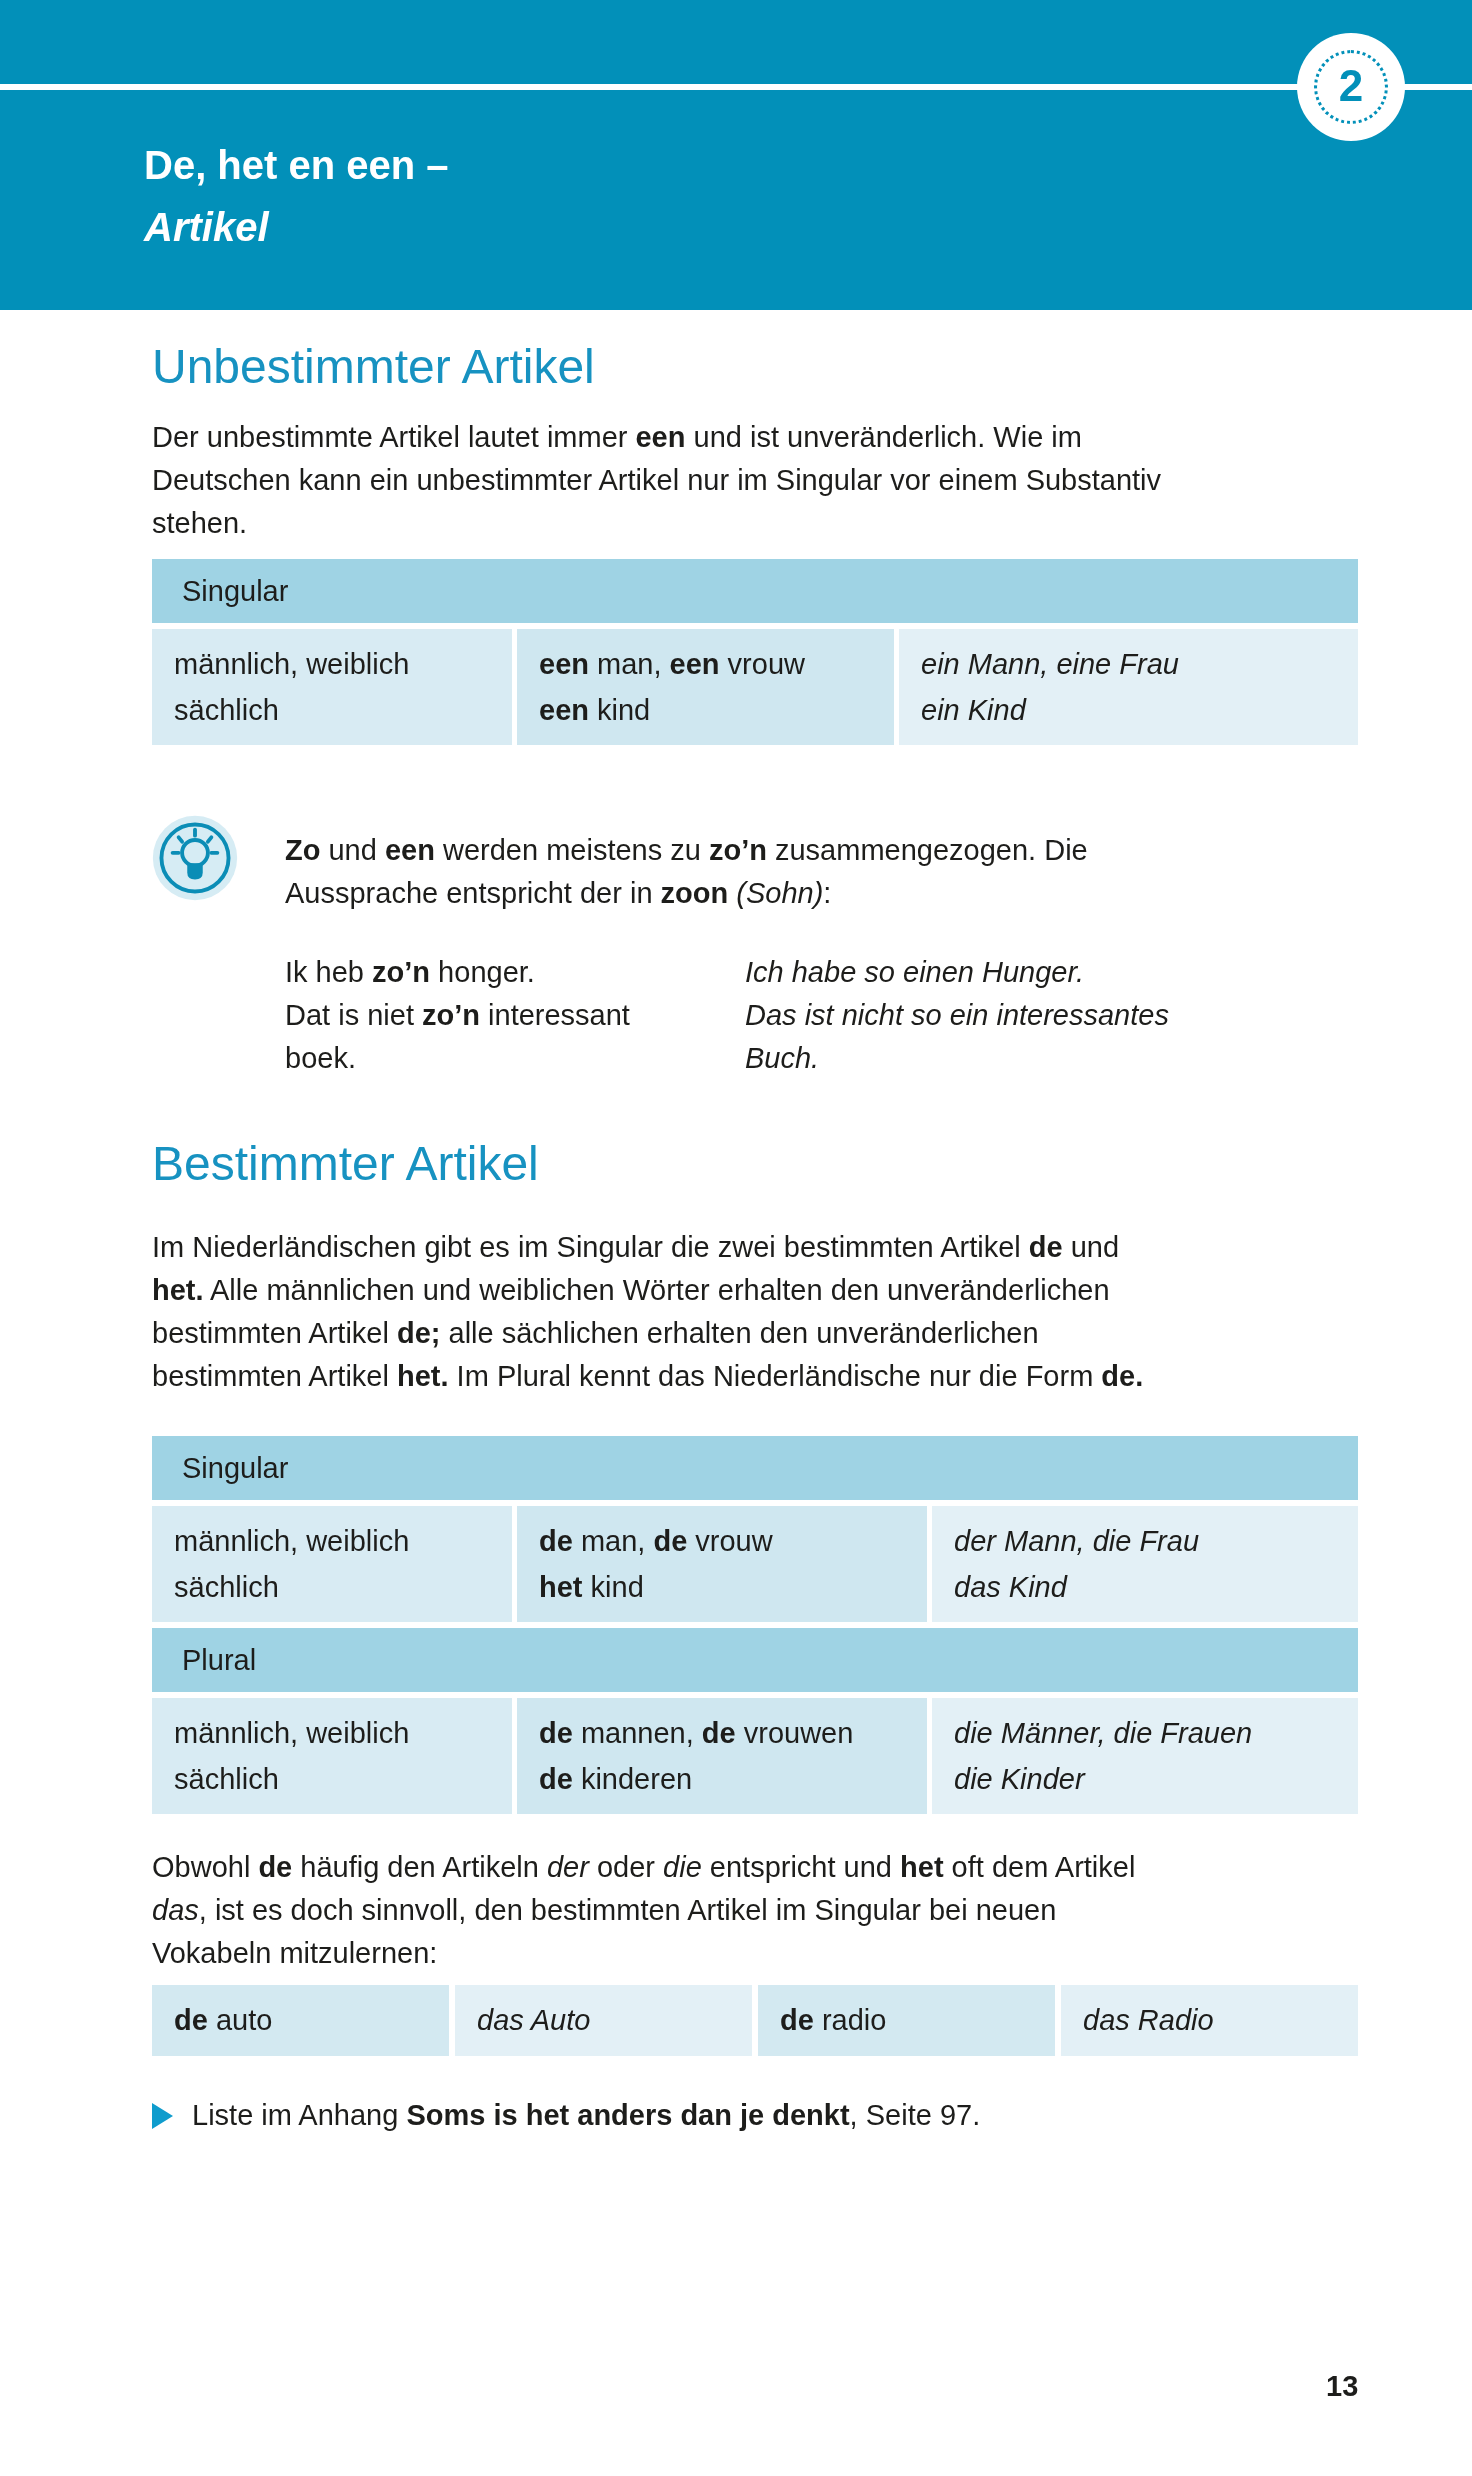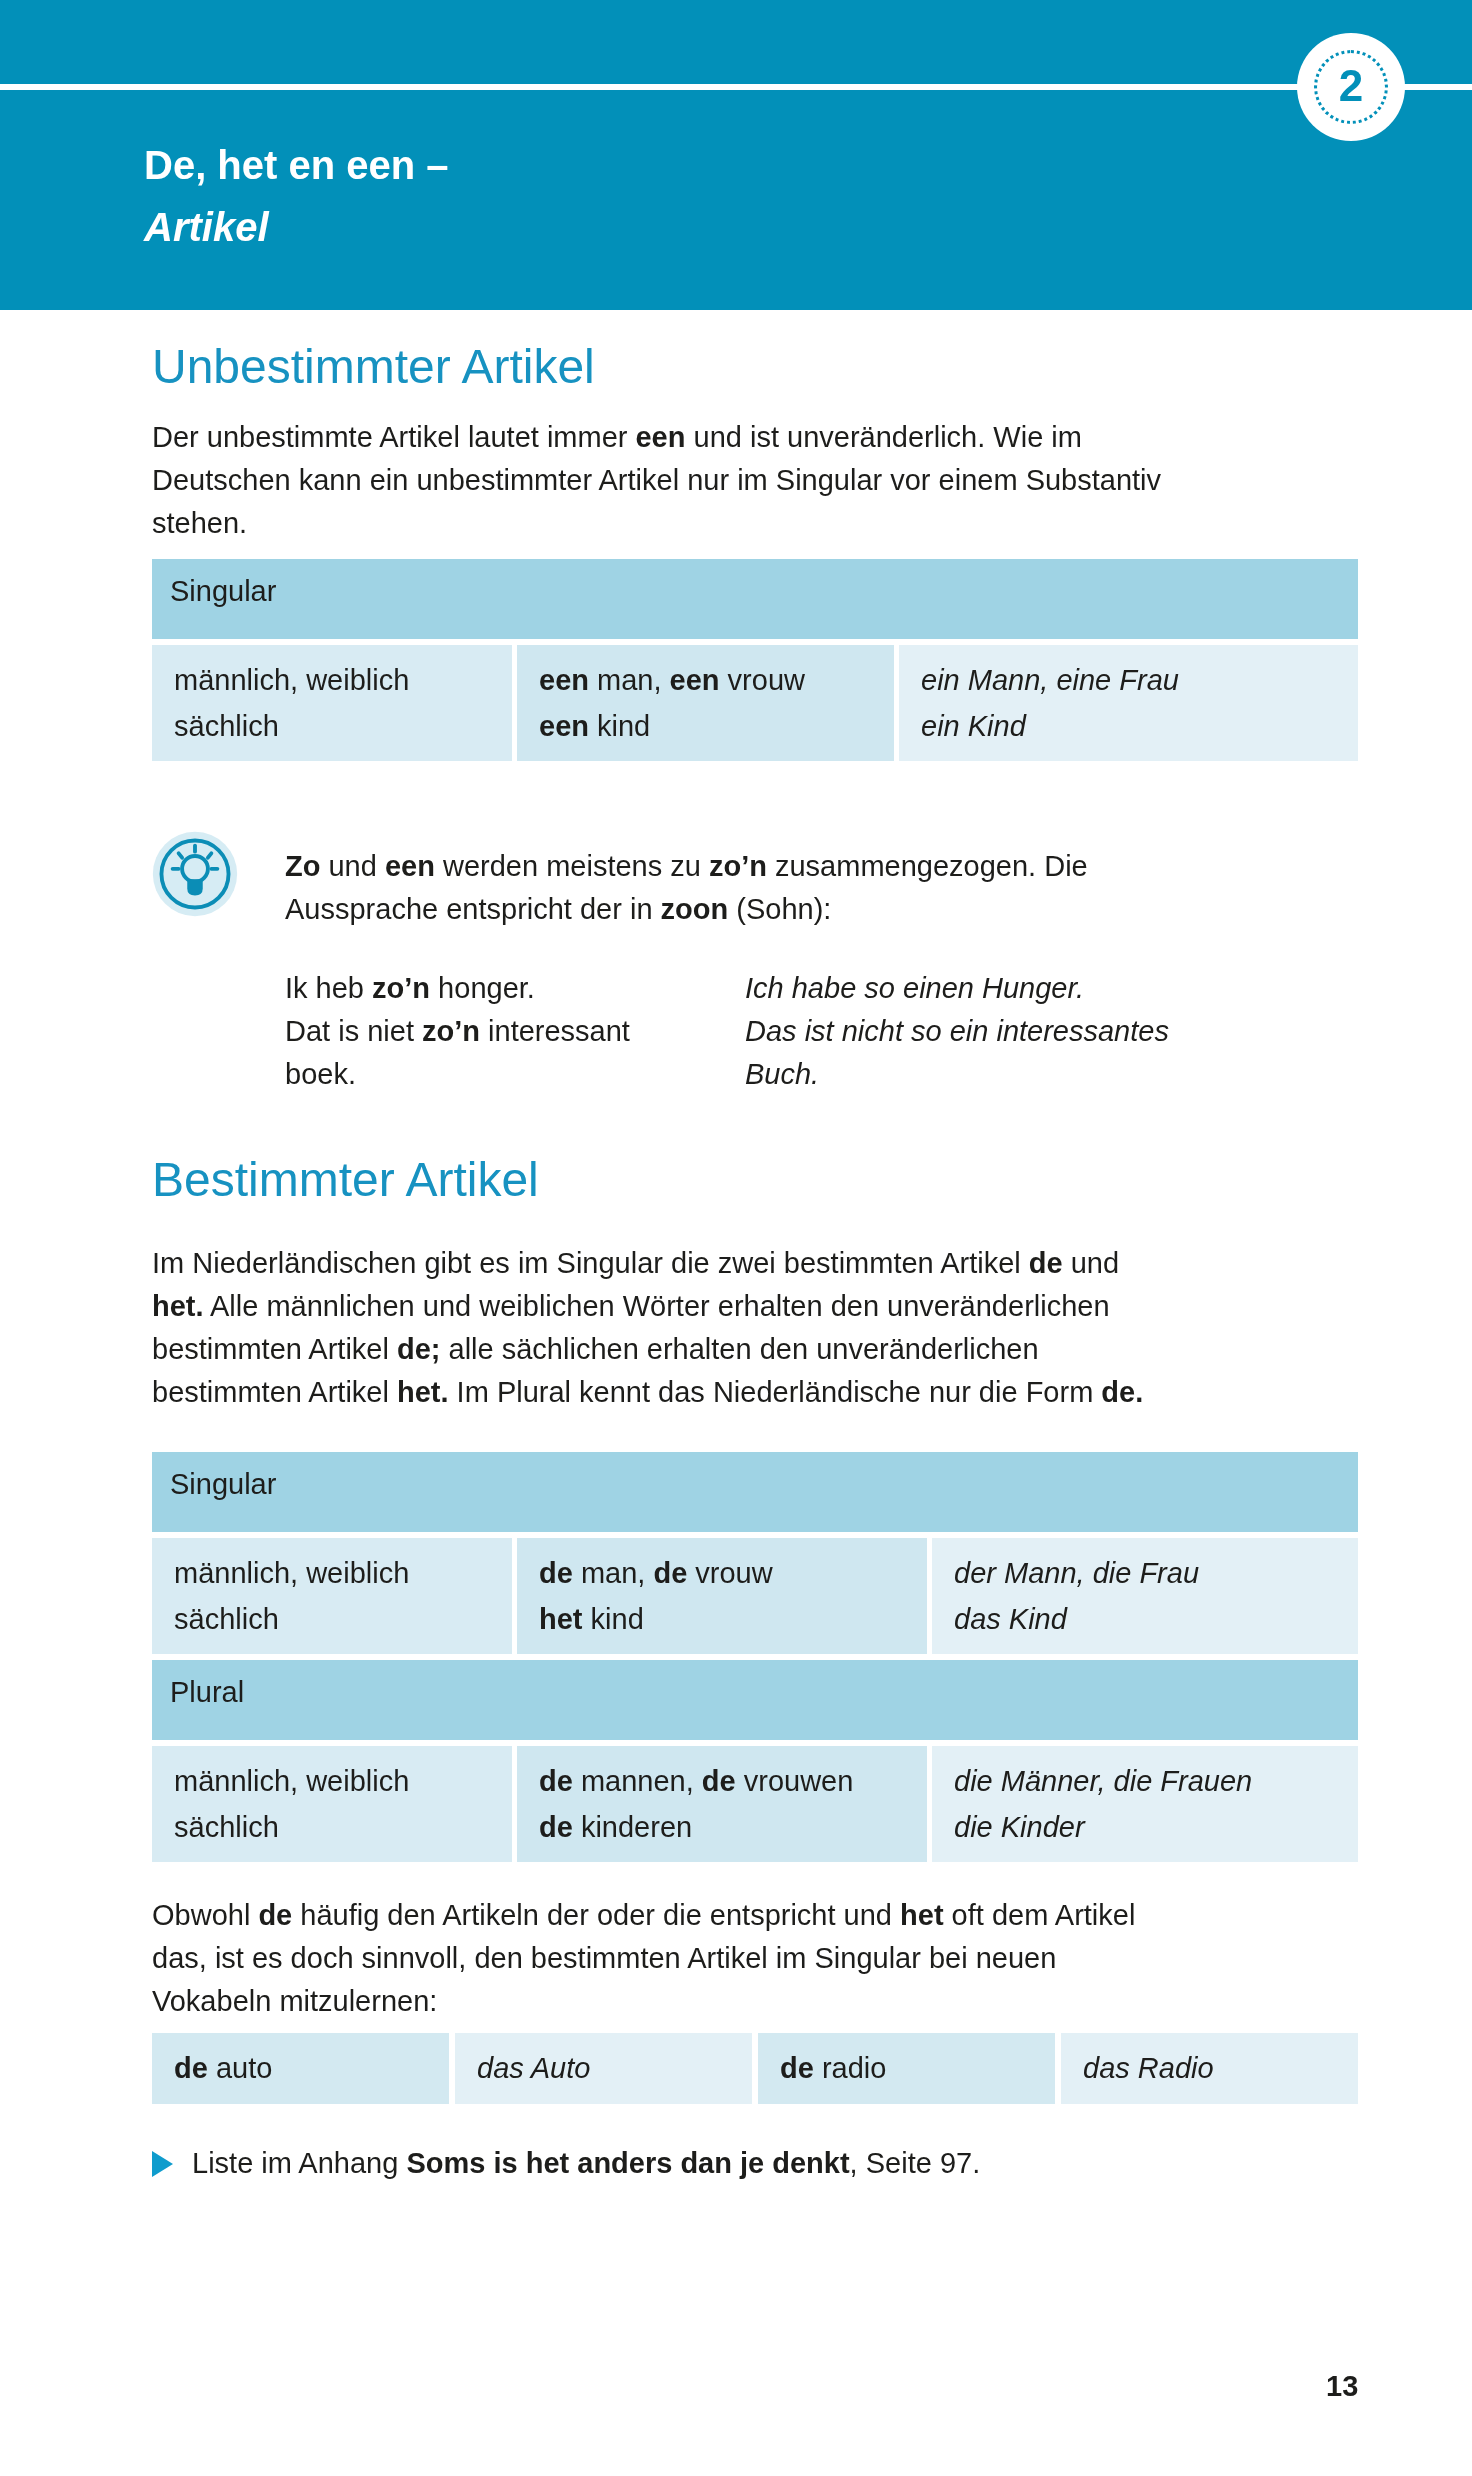--- a/index.html
+++ b/index.html
@@ -18,30 +18,30 @@
   .band-title .line2{font-style:italic;}
 
   
   .content{width:1206px;margin-left:152px;}
   .section-heading{color:var(--heading,#1792c1);font-size:48px;line-height:52px;font-weight:400;margin:0;}
   #h1{margin-top:31px;}
   #h2{margin-top:58px;}
   .para{font-size:29px;line-height:43px;}
   .rline{white-space:nowrap;}
   .rline .b{font-weight:700;}
-  .rline .i{}
+  .rline .i{font-style:italic;}
   #p1{margin-top:23px;}
   #p2{margin-top:36px;}
   #p3{margin-top:32px;}
 
   
   .grammar-table{margin-top:14px;}
   #table2{margin-top:38px;}
-  .trow-header{background:var(--table_header_bg,#9fd3e4);height:80px;line-height:64px;
-               padding-left:18px;font-size:29px;margin-bottom:6px;}
+  .trow-header{background:var(--table_header_bg,#9fd3e4);height:64px;line-height:64px;
+               padding-left:30px;font-size:29px;margin-bottom:6px;}
   .trow-body{display:flex;gap:5px;margin-bottom:6px;}
   .tcell{padding:12px 0 12px 22px;font-size:29px;box-sizing:border-box;}
   .tcell .rline{line-height:46px;}
   .tcell.c1{width:360px;background:var(--cell_bg_label,#d8ebf3);}
   .tcell.c2{width:377px;background:var(--cell_bg_mid,#cfe7f0);}
   .tcell.c3{flex:1;background:var(--cell_bg_light,#e3f0f6);}
   .t2 .tcell.c2{width:410px;}
   .italic-cell{font-style:italic;}
 
   #table3{margin-top:10px;border-radius:22px;}

